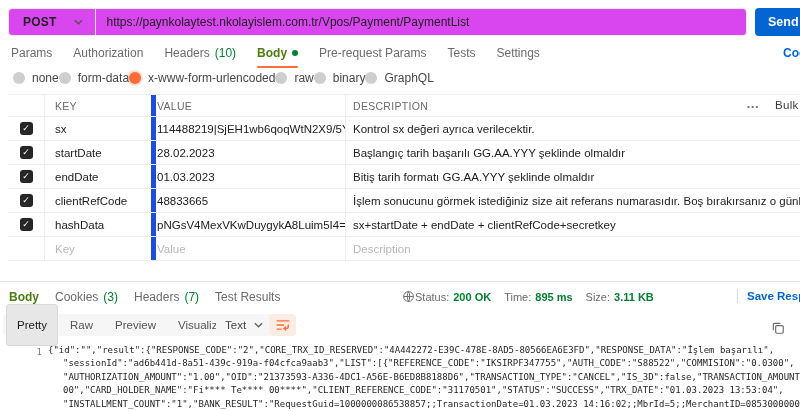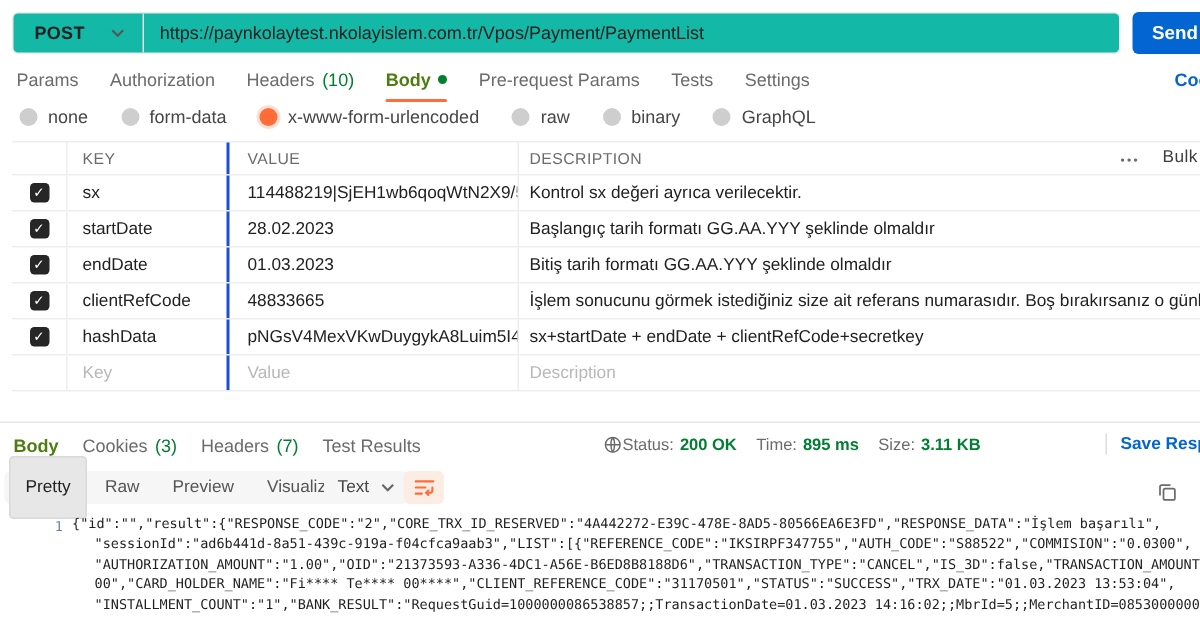--- a/index.html
+++ b/index.html
@@ -5,53 +5,53 @@
   * { margin:0; padding:0; box-sizing:border-box; }
   html,body { width:800px; height:411px; }
   body {
     font-family:"Liberation Sans", sans-serif;
     background:#ffffff; color:#212121;
     position:relative; overflow:hidden;
   }
   
   .url-bar {
     position:absolute; left:8px; top:8px; width:739px; height:28px;
-    background:#14b8a6; border:1px solid #ebebeb; border-radius:4px;
+    background:#d946ef; border:1px solid #ebebeb; border-radius:4px;
     display:flex; align-items:center; cursor:pointer;
   }
   .method-select { display:flex; align-items:center; gap:18px; padding:0 12px 0 14px; height:100%; }
   .method-label { font-size:12px; font-weight:bold; letter-spacing:.2px; }
   .vdiv { width:1px; height:26px; background:#e0e0e0; }
   .url-text { font-size:12px; padding-left:10px; white-space:nowrap; }
   .send-btn {
     position:absolute; left:755px; top:8px; width:62px; height:28px;
     background:#0265d2; border-radius:4px; color:#fff;
     font-size:12.5px; font-weight:600; line-height:28px; padding-left:13px; cursor:pointer;
   }
   
   .req-tabs { position:absolute; left:11px; top:45px; display:flex; gap:21px; font-size:12px; color:#6b6b6b; }
   .tab { position:relative; display:flex; align-items:center; gap:5px; height:16px; cursor:pointer; white-space:nowrap; }
   .tab .tab-count { color:#007f31; }
   .tab.on { color:#4d7c0f; font-weight:600; }
   .tab.on::after { content:""; position:absolute; left:0; right:0; bottom:-7px; height:2px; background:#ff6c37; border-radius:1px; }
   .tab-dot { width:6px; height:6px; border-radius:50%; background:#007f31; }
   .cookies-link { position:absolute; left:783px; top:46px; font-size:12px; font-weight:600; color:#0265d2; white-space:nowrap; cursor:pointer; }
   
-  .modes { position:absolute; left:13px; top:71px; display:flex; gap:22px; align-items:flex-end; font-size:12px; color:#464646; }
+  .modes { position:absolute; left:13px; top:71px; display:flex; align-items:flex-end; font-size:12px; color:#464646; }
   .mode { display:flex; align-items:center; gap:7px; cursor:pointer; white-space:nowrap; }
   .radio { width:12px; height:12px; border-radius:50%; background:#cecece; flex:0 0 auto; }
   .radio.on { background:#ff6c37; box-shadow:0 0 0 2px rgba(255,108,55,.22); }
   
   .ptable { position:absolute; left:8px; top:94px; width:792px; border-top:1px solid #ededed; }
   .trow { display:flex; align-items:stretch; height:24px; border-bottom:1px solid #ededed; font-size:11.5px; position:relative; }
   .trow-head { height:22px; color:#6b6b6b; font-size:10.5px; letter-spacing:.3px; }
   .cell { display:flex; align-items:center; }
   .cell-check { width:36px; justify-content:center; }
   .cell-key   { width:107px; border-left:1px solid #ededed; padding-left:10px; }
-  .cell-value { width:194px; border-left:2px solid #1d4ed8; padding-left:12px; overflow:hidden; white-space:nowrap; }
+  .cell-value { width:194px; border-left:5px solid #1d4ed8; padding-left:1px; overflow:hidden; white-space:nowrap; }
   .cell-desc  { flex:1; border-left:1px solid #ededed; padding-left:7px; overflow:hidden; white-space:nowrap; }
   .checkbox {
     width:13px; height:13px; border-radius:3px; background:#262626;
     display:flex; align-items:center; justify-content:center; cursor:pointer;
   }
   .check-glyph { color:#fff; font-size:9px; line-height:1; }
   .more-dots { position:absolute; left:739px; top:7px; font-size:8px; letter-spacing:1.5px; color:#6b6b6b; cursor:pointer; }
   .bulk-edit { position:absolute; left:767px; top:4px; font-size:11.5px; color:#3d3d3d; white-space:nowrap; cursor:pointer; }
   .ph { color:#b8b8b8; }
   
@@ -187,21 +187,21 @@
   </div>
 
   <div class="trow">
     <div class="cell cell-check">
       <span class="checkbox on">
             <span class="check-glyph">✓</span>
           </span>
     </div>
     <div class="cell cell-key">startDate</div>
     <div class="cell cell-value">28.02.2023</div>
-    <div class="cell cell-desc">Başlangıç tarih formatı GG.AA.YYY şeklinde olmaldır</div>
+    <div class="cell cell-desc">Başlangıç tarih başarılı GG.AA.YYY şeklinde olmaldır</div>
   </div>
 
   <div class="trow">
     <div class="cell cell-check">
       <span class="checkbox on">
             <span class="check-glyph">✓</span>
           </span>
     </div>
     <div class="cell cell-key">endDate</div>
     <div class="cell cell-value">01.03.2023</div>

